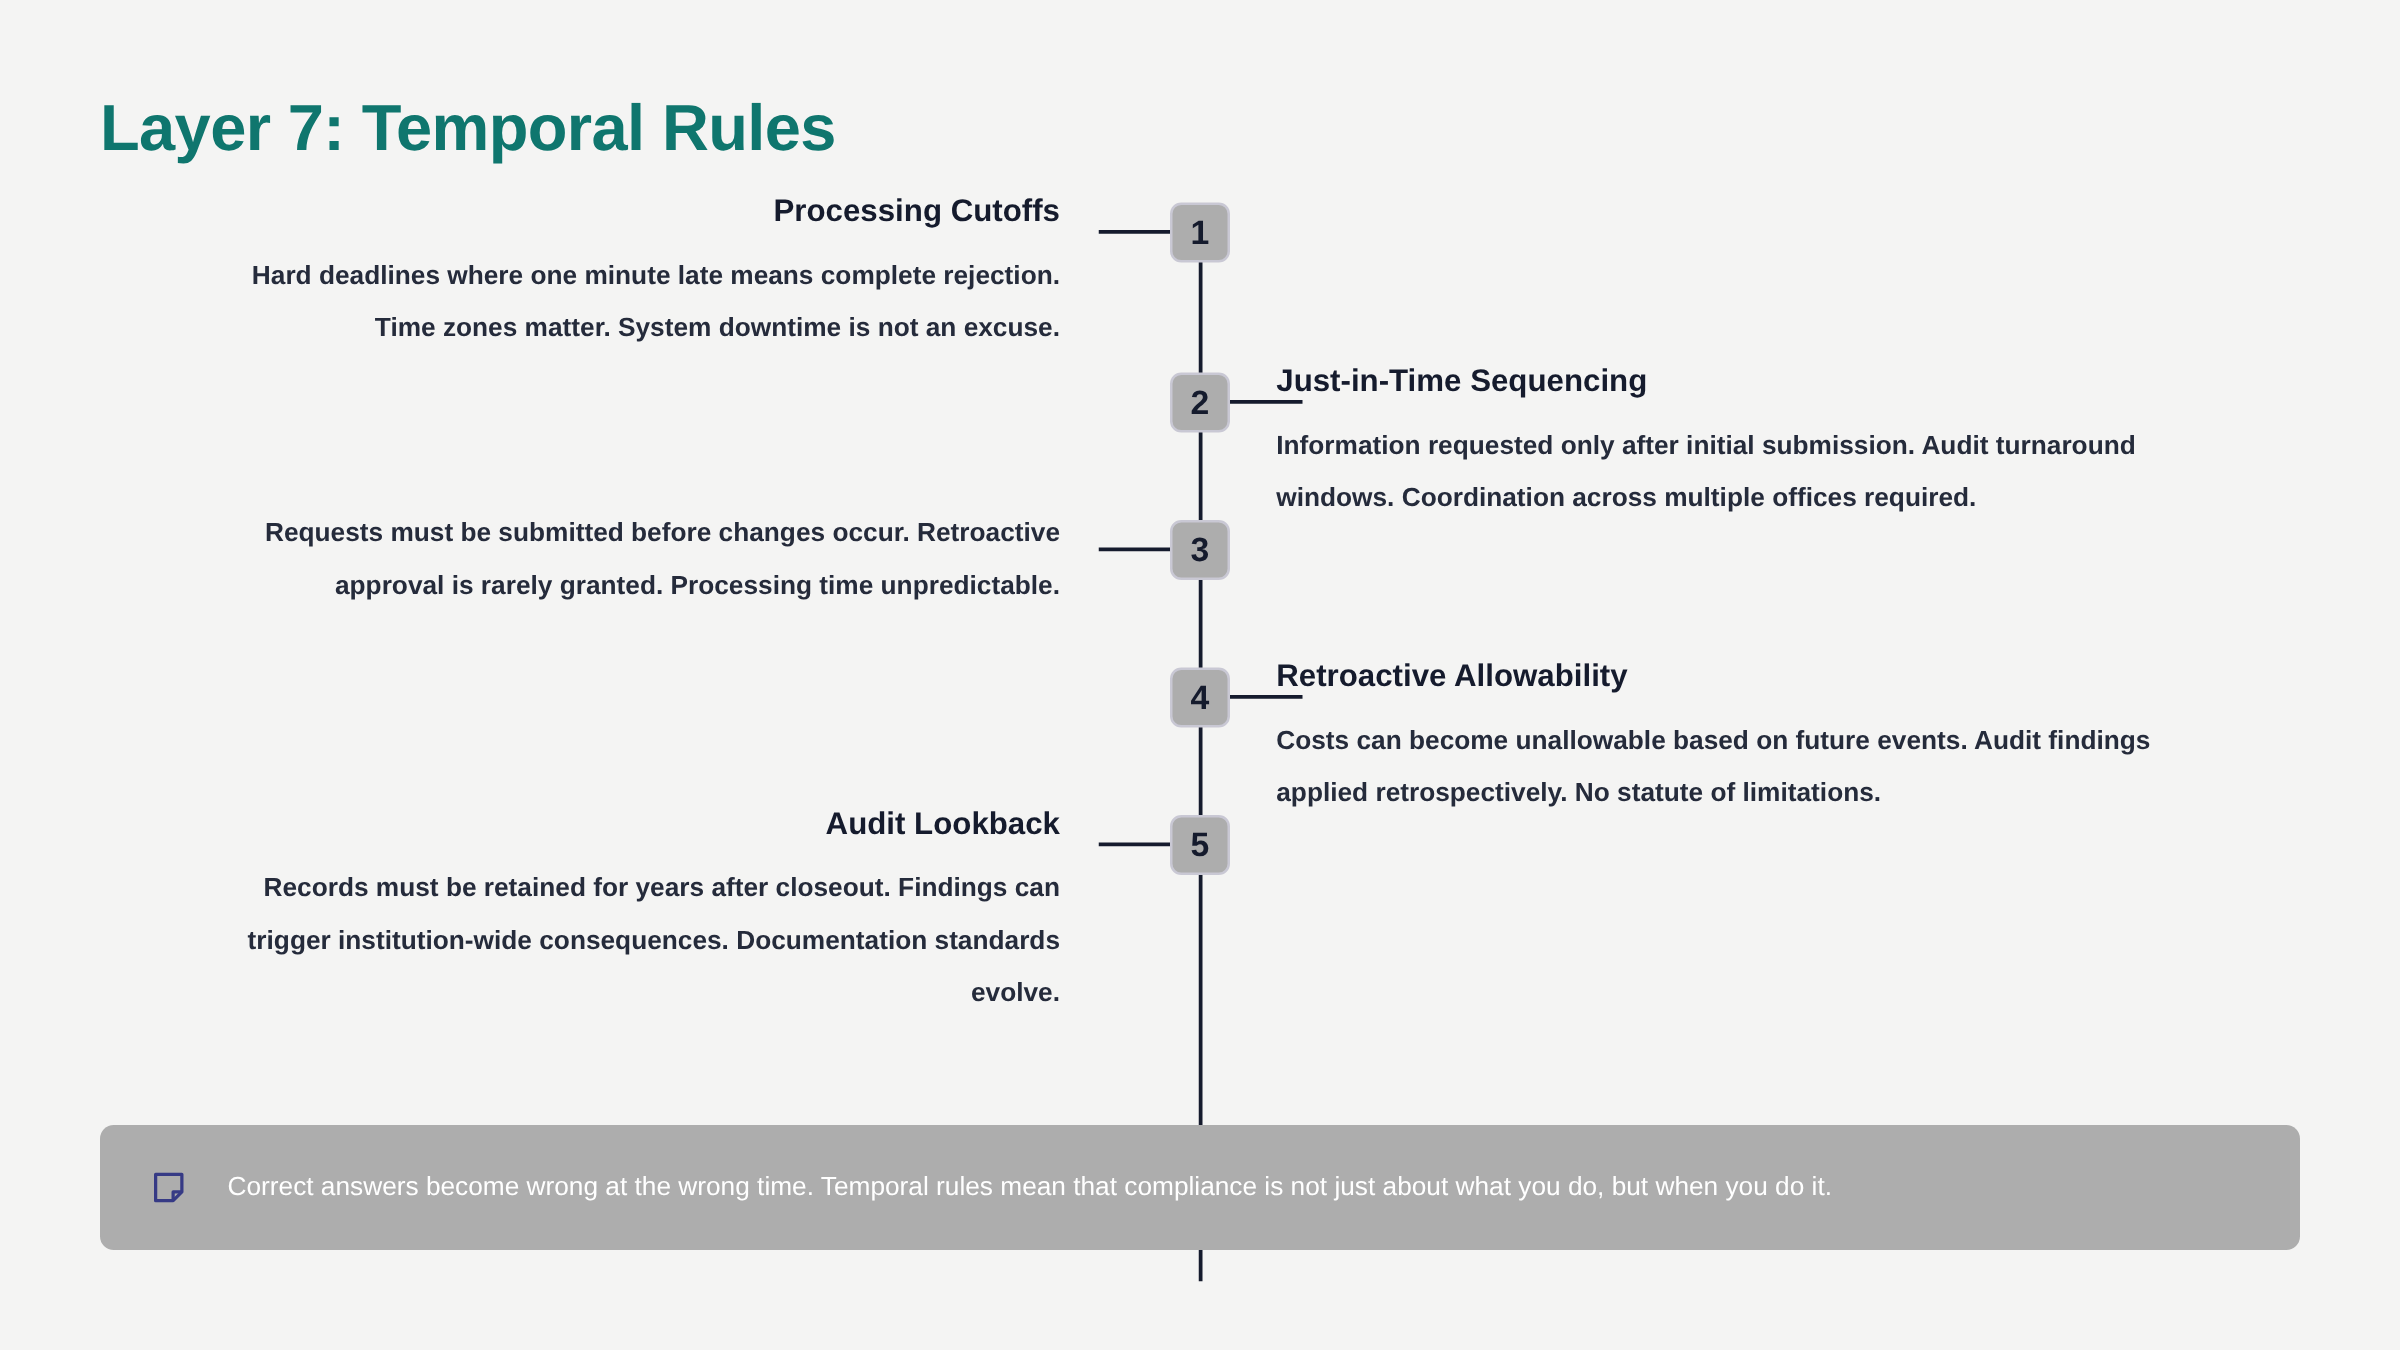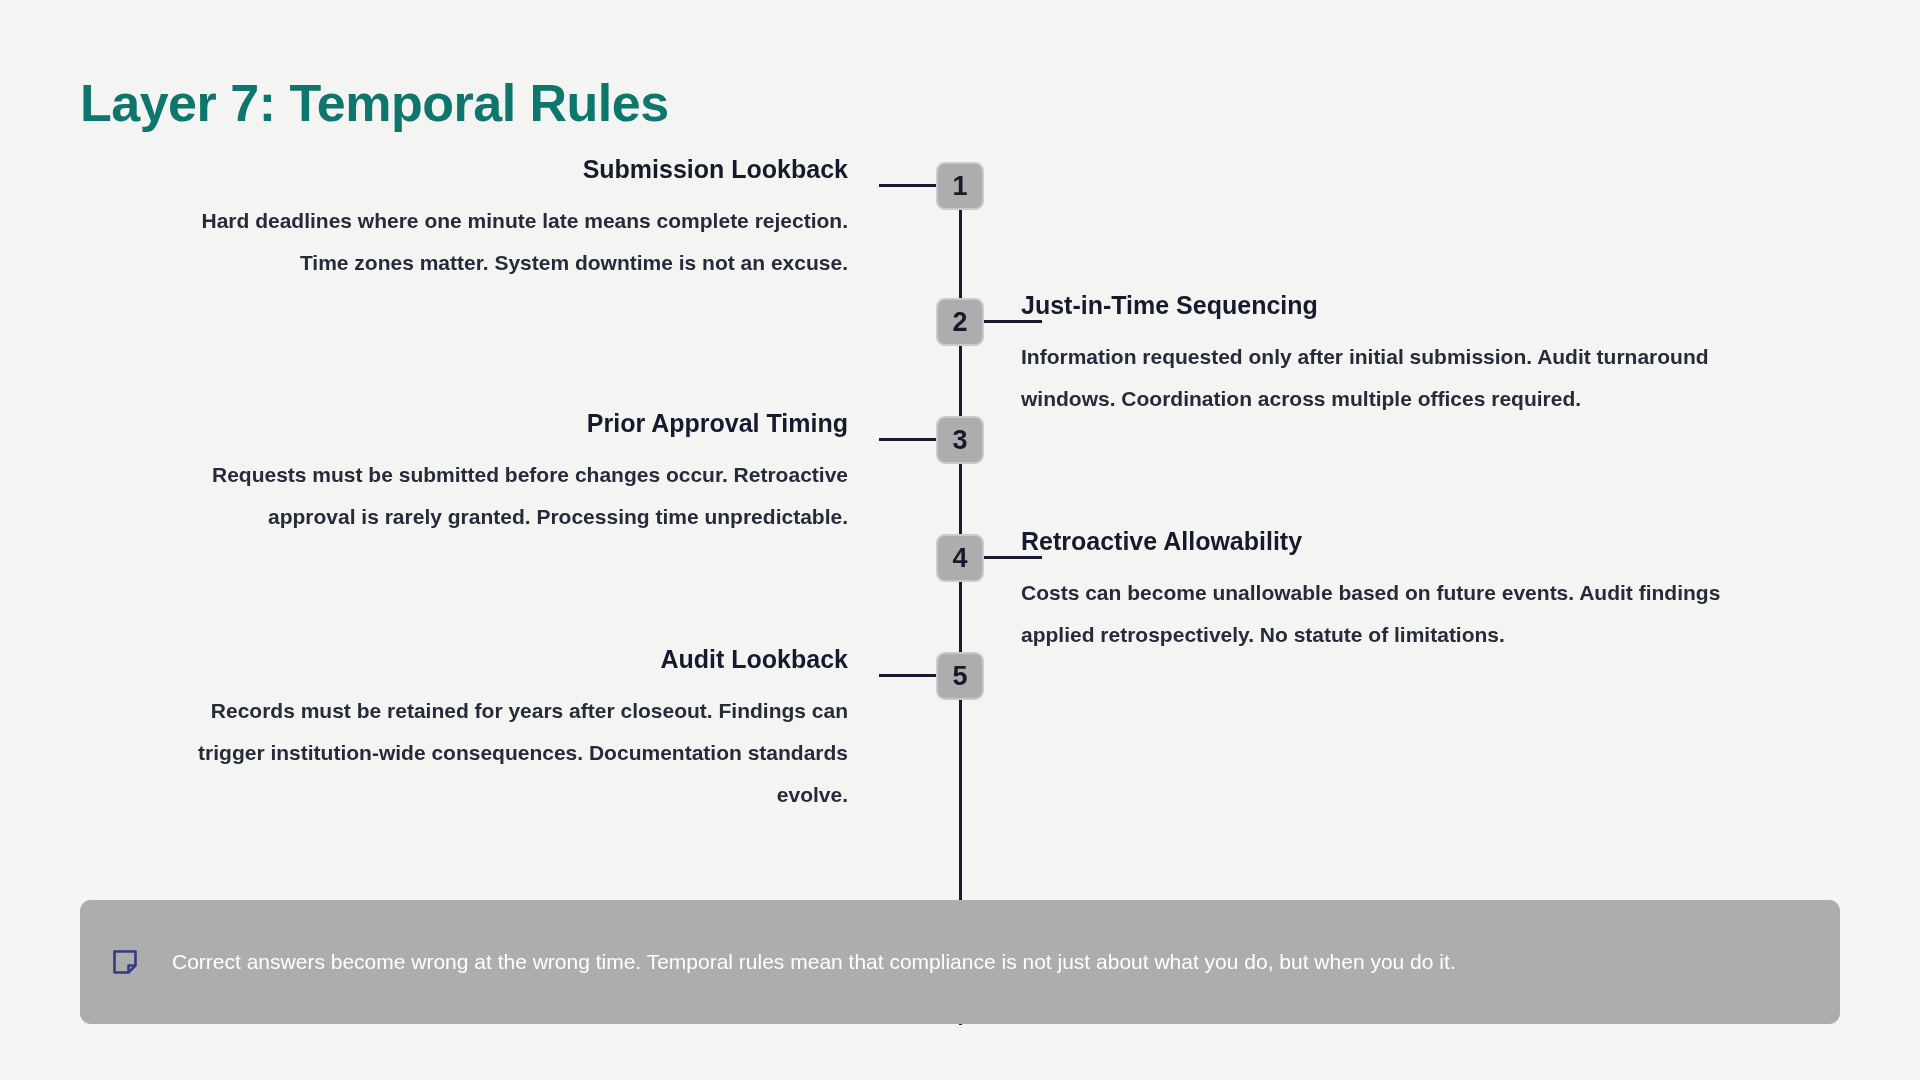--- a/index.html
+++ b/index.html
@@ -124,26 +124,26 @@
   }
   .content.left .item-desc  { padding-left: 90px; }
   .content.right .item-desc { padding-right: 45px; }
 
   
   .callout {
     position: absolute;
     left: 80px;
     top: 900px;
     width: 1760px;
-    height: 124px;
+    height: 100px;
     background: #adadad;
     border-radius: 11px;
     display: flex;
     align-items: center;
-    padding: 0 32px;
+    padding: 0 42px;
   }
 
   .callout-icon {
     flex: 0 0 auto;
     width: 26px;
     height: 26px;
     margin-right: 34px;
     display: flex;
     align-items: center;
     justify-content: center;
@@ -165,39 +165,38 @@
   <h1 class="page-title">Layer 7: Temporal Rules</h1>
 
   <div class="timeline">
 
     <div class="spine"></div>
 
     <div class="node-row" style="top:12px;">
       <div class="connector left"></div>
       <div class="marker">1</div>
       <div class="content left">
-        <div class="item-title">Submission Lookback</div>
+        <div class="item-title">Processing Cutoffs</div>
         <div class="item-desc">Hard deadlines where one minute late means complete rejection. Time zones matter. System downtime is not an excuse.</div>
       </div>
     </div>
 
     <div class="node-row" style="top:148px;">
       <div class="connector right"></div>
       <div class="marker">2</div>
       <div class="content right">
         <div class="item-title">Just-in-Time Sequencing</div>
         <div class="item-desc">Information requested only after initial submission. Audit turnaround windows. Coordination across multiple offices required.</div>
       </div>
     </div>
 
     <div class="node-row" style="top:266px;">
       <div class="connector left"></div>
       <div class="marker">3</div>
       <div class="content left">
-        <div class="item-title">Prior Approval Timing</div>
         <div class="item-desc">Requests must be submitted before changes occur. Retroactive approval is rarely granted. Processing time unpredictable.</div>
       </div>
     </div>
 
     <div class="node-row" style="top:384px;">
       <div class="connector right"></div>
       <div class="marker">4</div>
       <div class="content right">
         <div class="item-title">Retroactive Allowability</div>
         <div class="item-desc">Costs can become unallowable based on future events. Audit findings applied retrospectively. No statute of limitations.</div>

